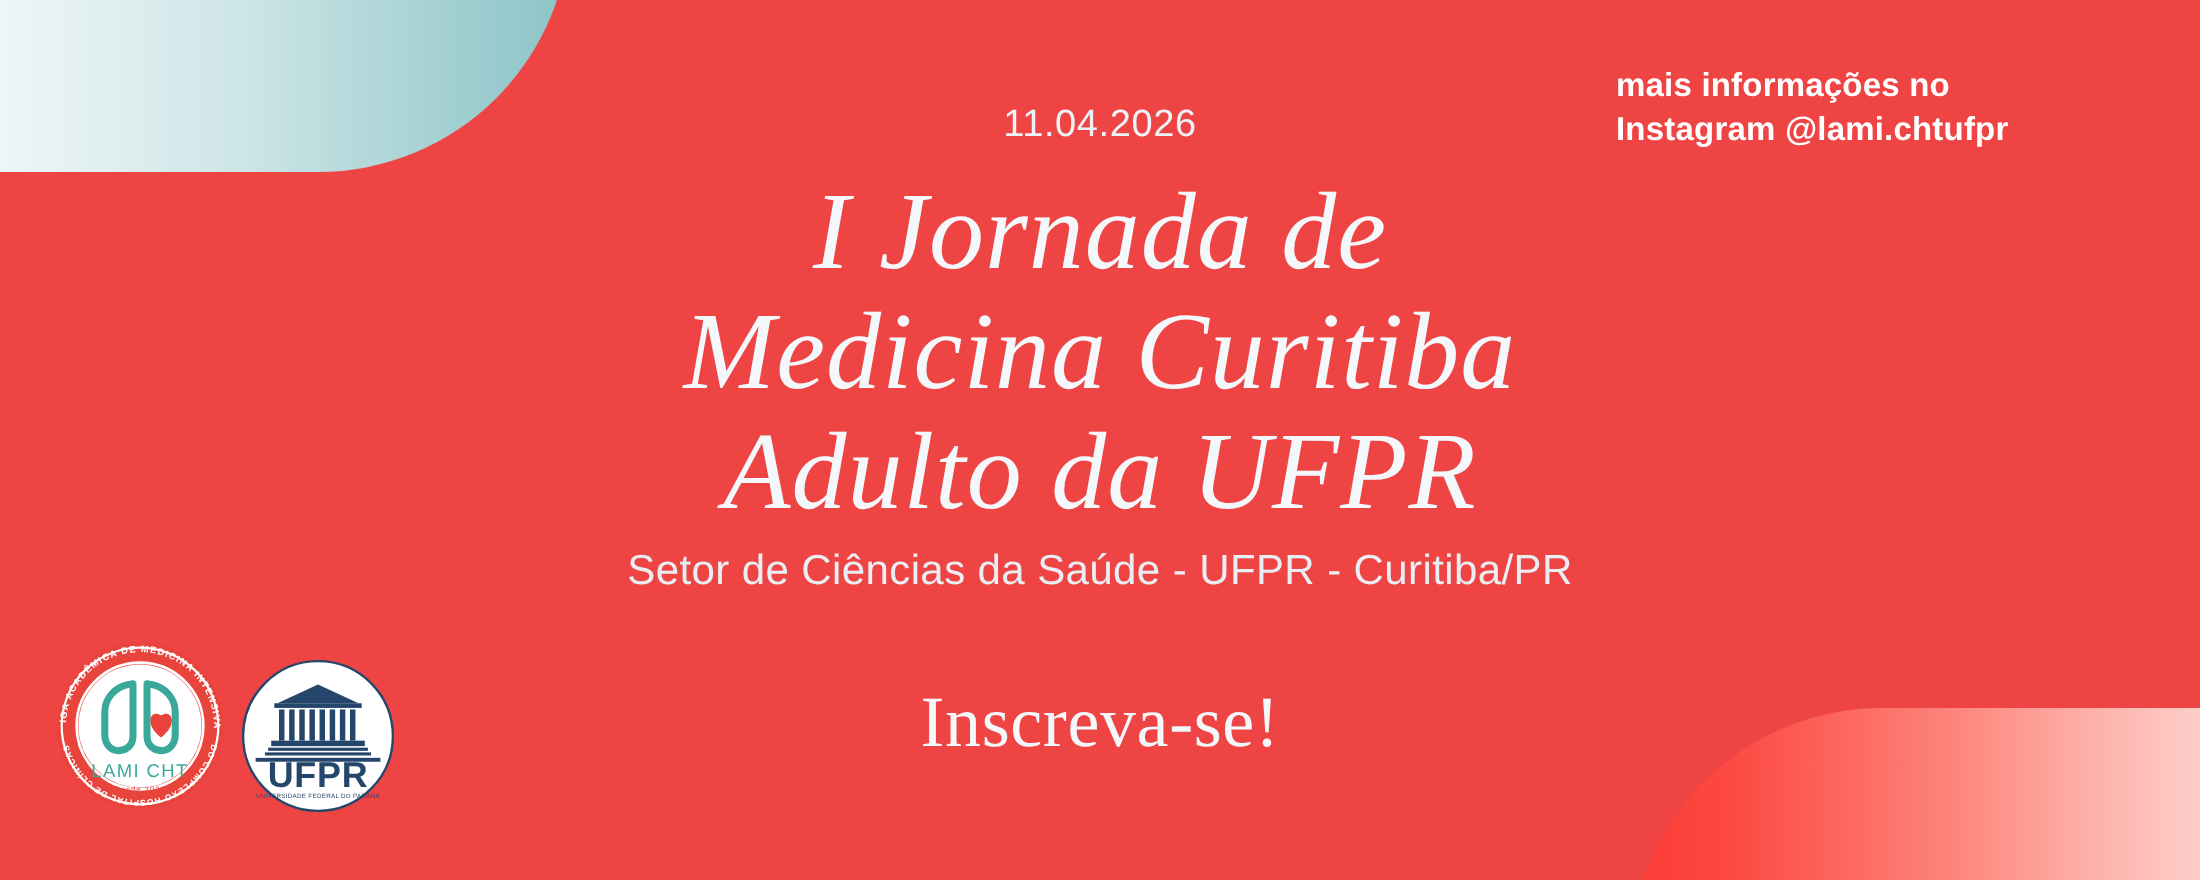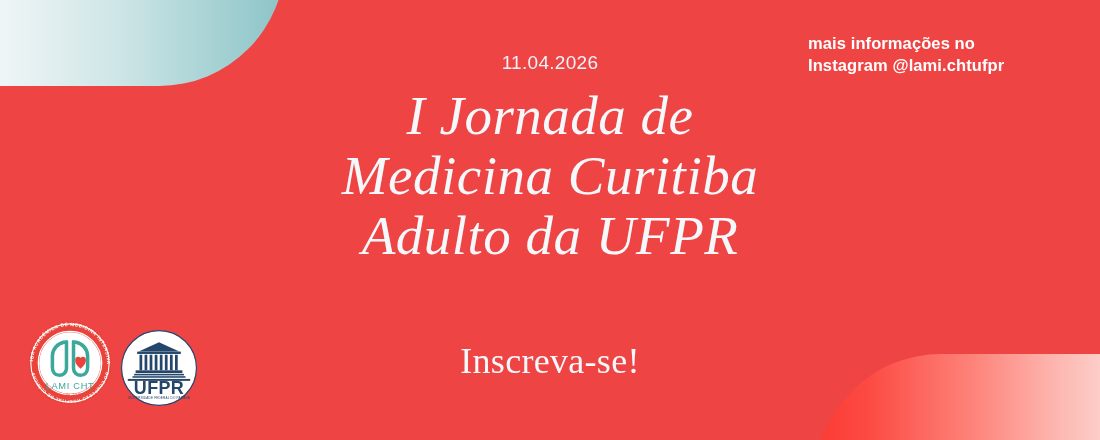--- a/index.html
+++ b/index.html
@@ -127,20 +127,21 @@
     <div>mais informações no</div>
     <div>Instagram @lami.chtufpr</div>
   </div>
 
   <div class="title-block">
     <div>I Jornada de</div>
     <div>Medicina Curitiba</div>
     <div>Adulto da UFPR</div>
   </div>
 
+  <div class="subtitle-line">Setor de Ciências da Saúde - UFPR - Curitiba/PR</div>
 
   <div class="cta-line">Inscreva-se!</div>
 
   <div class="logos">
 
     <svg class="logo-lami" viewBox="0 0 200 200">
       <defs>
         <path id="ringArcTop" d="M 100,100 m -84,0 a 84,84 0 1 1 168,0" fill="none"></path>
         <path id="ringArcBot" d="M 100,100 m 84,0 a 84,84 0 1 1 -168,0" fill="none"></path>
       </defs>

